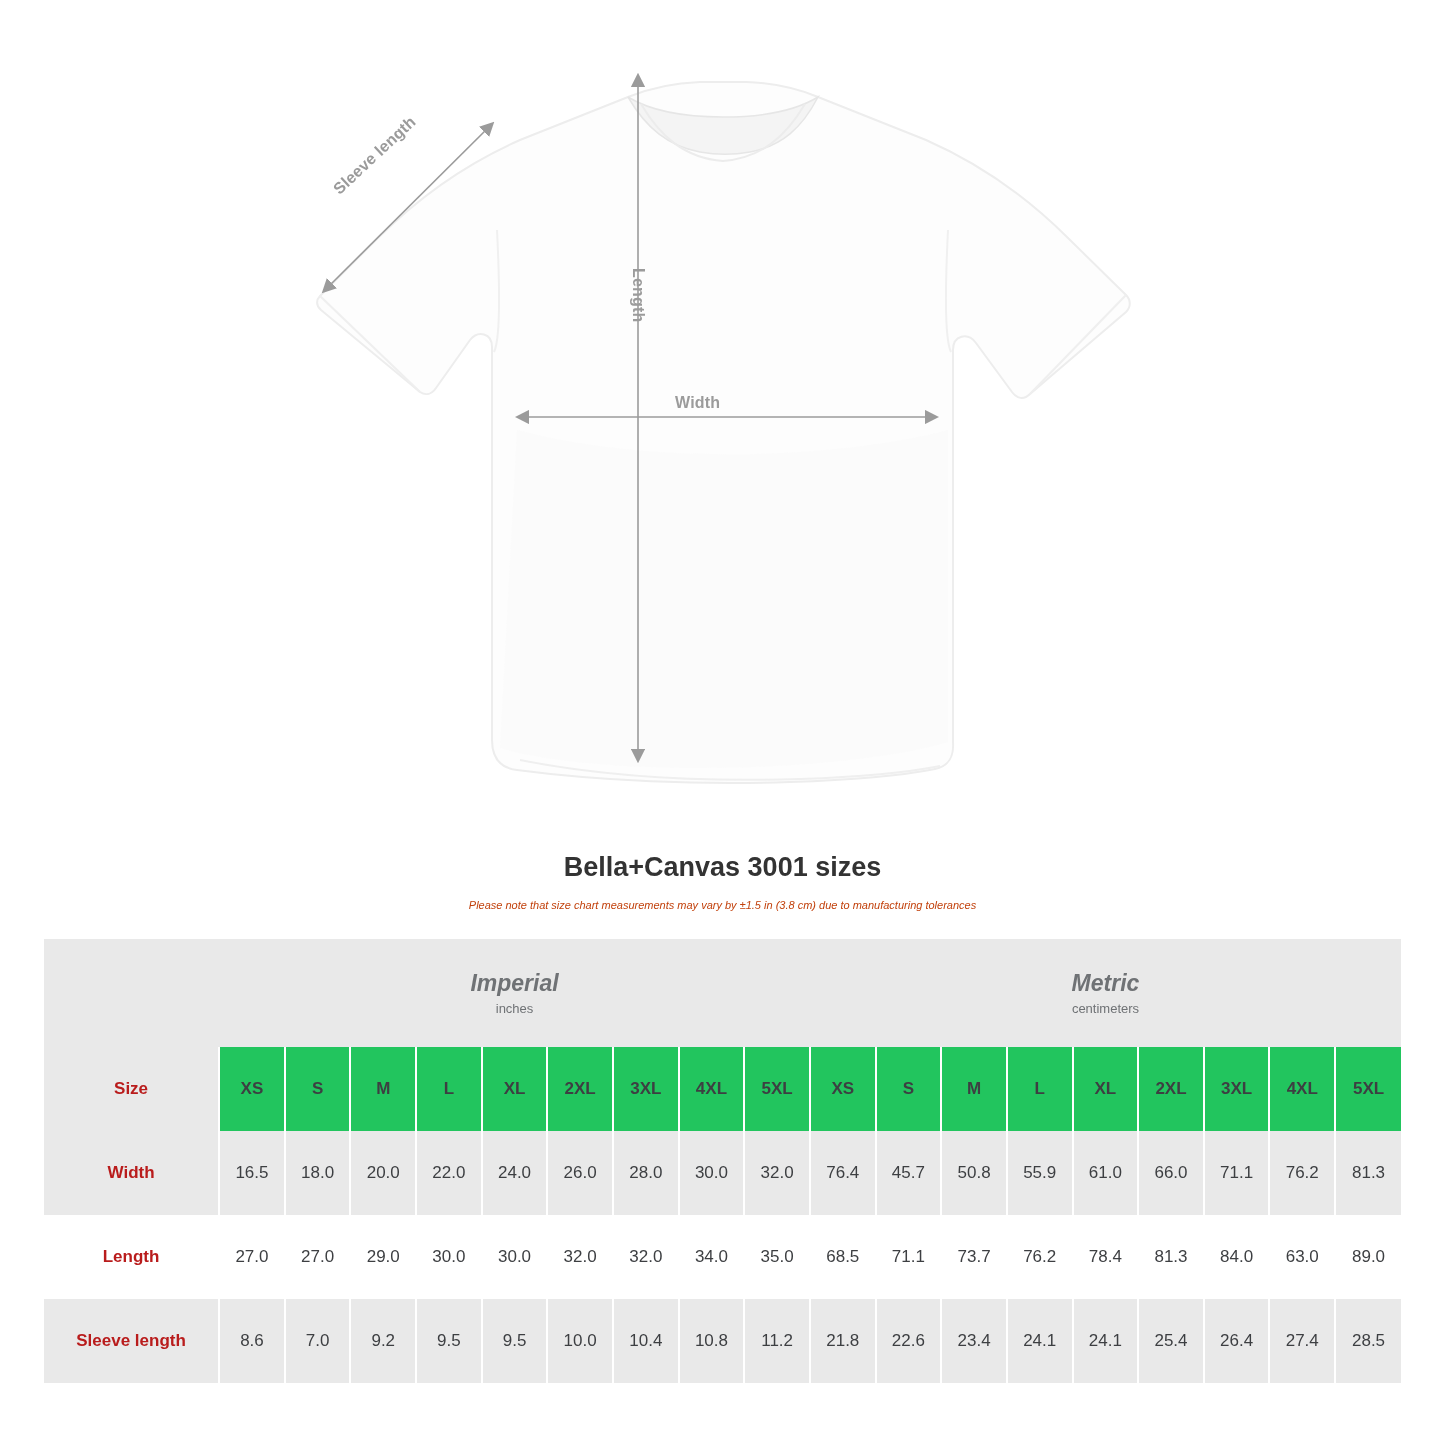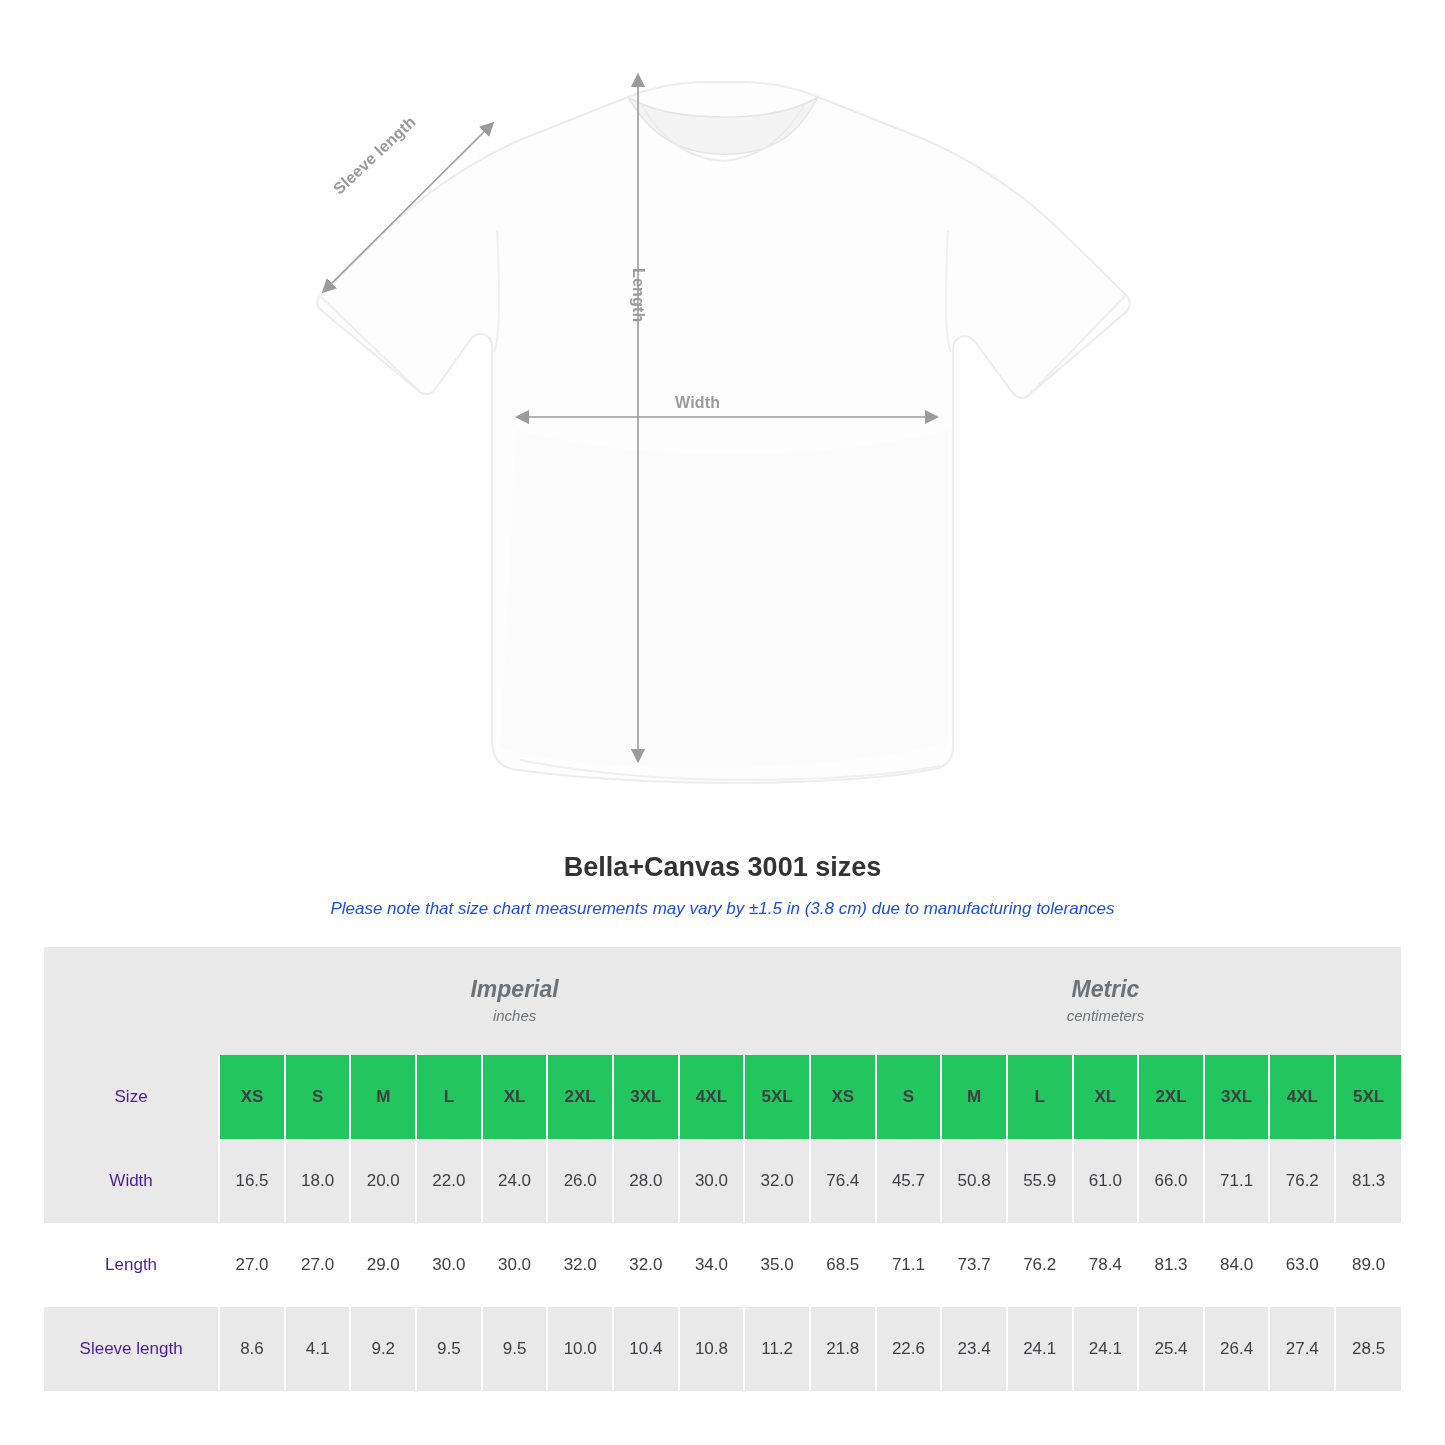--- a/index.html
+++ b/index.html
@@ -61,23 +61,23 @@
     text-align: center;
     margin-top: 22px;
   }
   .chart-title {
     font-size: 27px;
     font-weight: bold;
     color: #333333;
     margin: 16px;
   }
   .chart-note {
-    font-size: 17px;
+    font-size: 11px;
     font-style: italic;
-    color: #1d4ed8;
+    color: #c2410c;
     margin: 16px 0 0 0;
   }
 
   
   .table-wrap {
     margin: 28px 44px 0 44px;
   }
   table.size-chart {
     border-collapse: collapse;
     width: 1357px;
@@ -95,39 +95,38 @@
     vertical-align: middle;
   }
   .unit-head .unit-name {
     font-size: 23px;
     font-style: italic;
     font-weight: bold;
     color: #6f7275;
     line-height: 1.35;
   }
   .unit-head .unit-sub {
-    font-size: 15px;
-    font-style: italic;
+    font-size: 13px;
     color: #6f7275;
     line-height: 1.5;
   }
   .row-size td {
     height: 84px;
     background: #22c55e;
     text-align: center;
     vertical-align: middle;
     font-size: 17px;
     color: #3d3f42;
     font-weight: bold;
   }
   .row-size td.rowlabel,
   .row-data td.rowlabel {
     background: #e9e9e9;
-    font-weight: normal;
-    color: #4c1d95;
+    font-weight: bold;
+    color: #b91c1c;
     font-size: 17px;
   }
   .row-data td {
     height: 84px;
     text-align: center;
     vertical-align: middle;
     font-size: 17px;
     color: #3d3f42;
   }
   .row-data.shade td {
@@ -319,21 +318,21 @@
           <td class="col-sep">78.4</td>
           <td class="col-sep">81.3</td>
           <td class="col-sep">84.0</td>
           <td class="col-sep">63.0</td>
           <td class="col-sep">89.0</td>
         </tr>
 
         <tr class="row-data shade">
           <td class="rowlabel">Sleeve length</td>
           <td class="col-sep">8.6</td>
-          <td class="col-sep">4.1</td>
+          <td class="col-sep">7.0</td>
           <td class="col-sep">9.2</td>
           <td class="col-sep">9.5</td>
           <td class="col-sep">9.5</td>
           <td class="col-sep">10.0</td>
           <td class="col-sep">10.4</td>
           <td class="col-sep">10.8</td>
           <td class="col-sep">11.2</td>
           <td class="col-sep">21.8</td>
           <td class="col-sep">22.6</td>
           <td class="col-sep">23.4</td>

